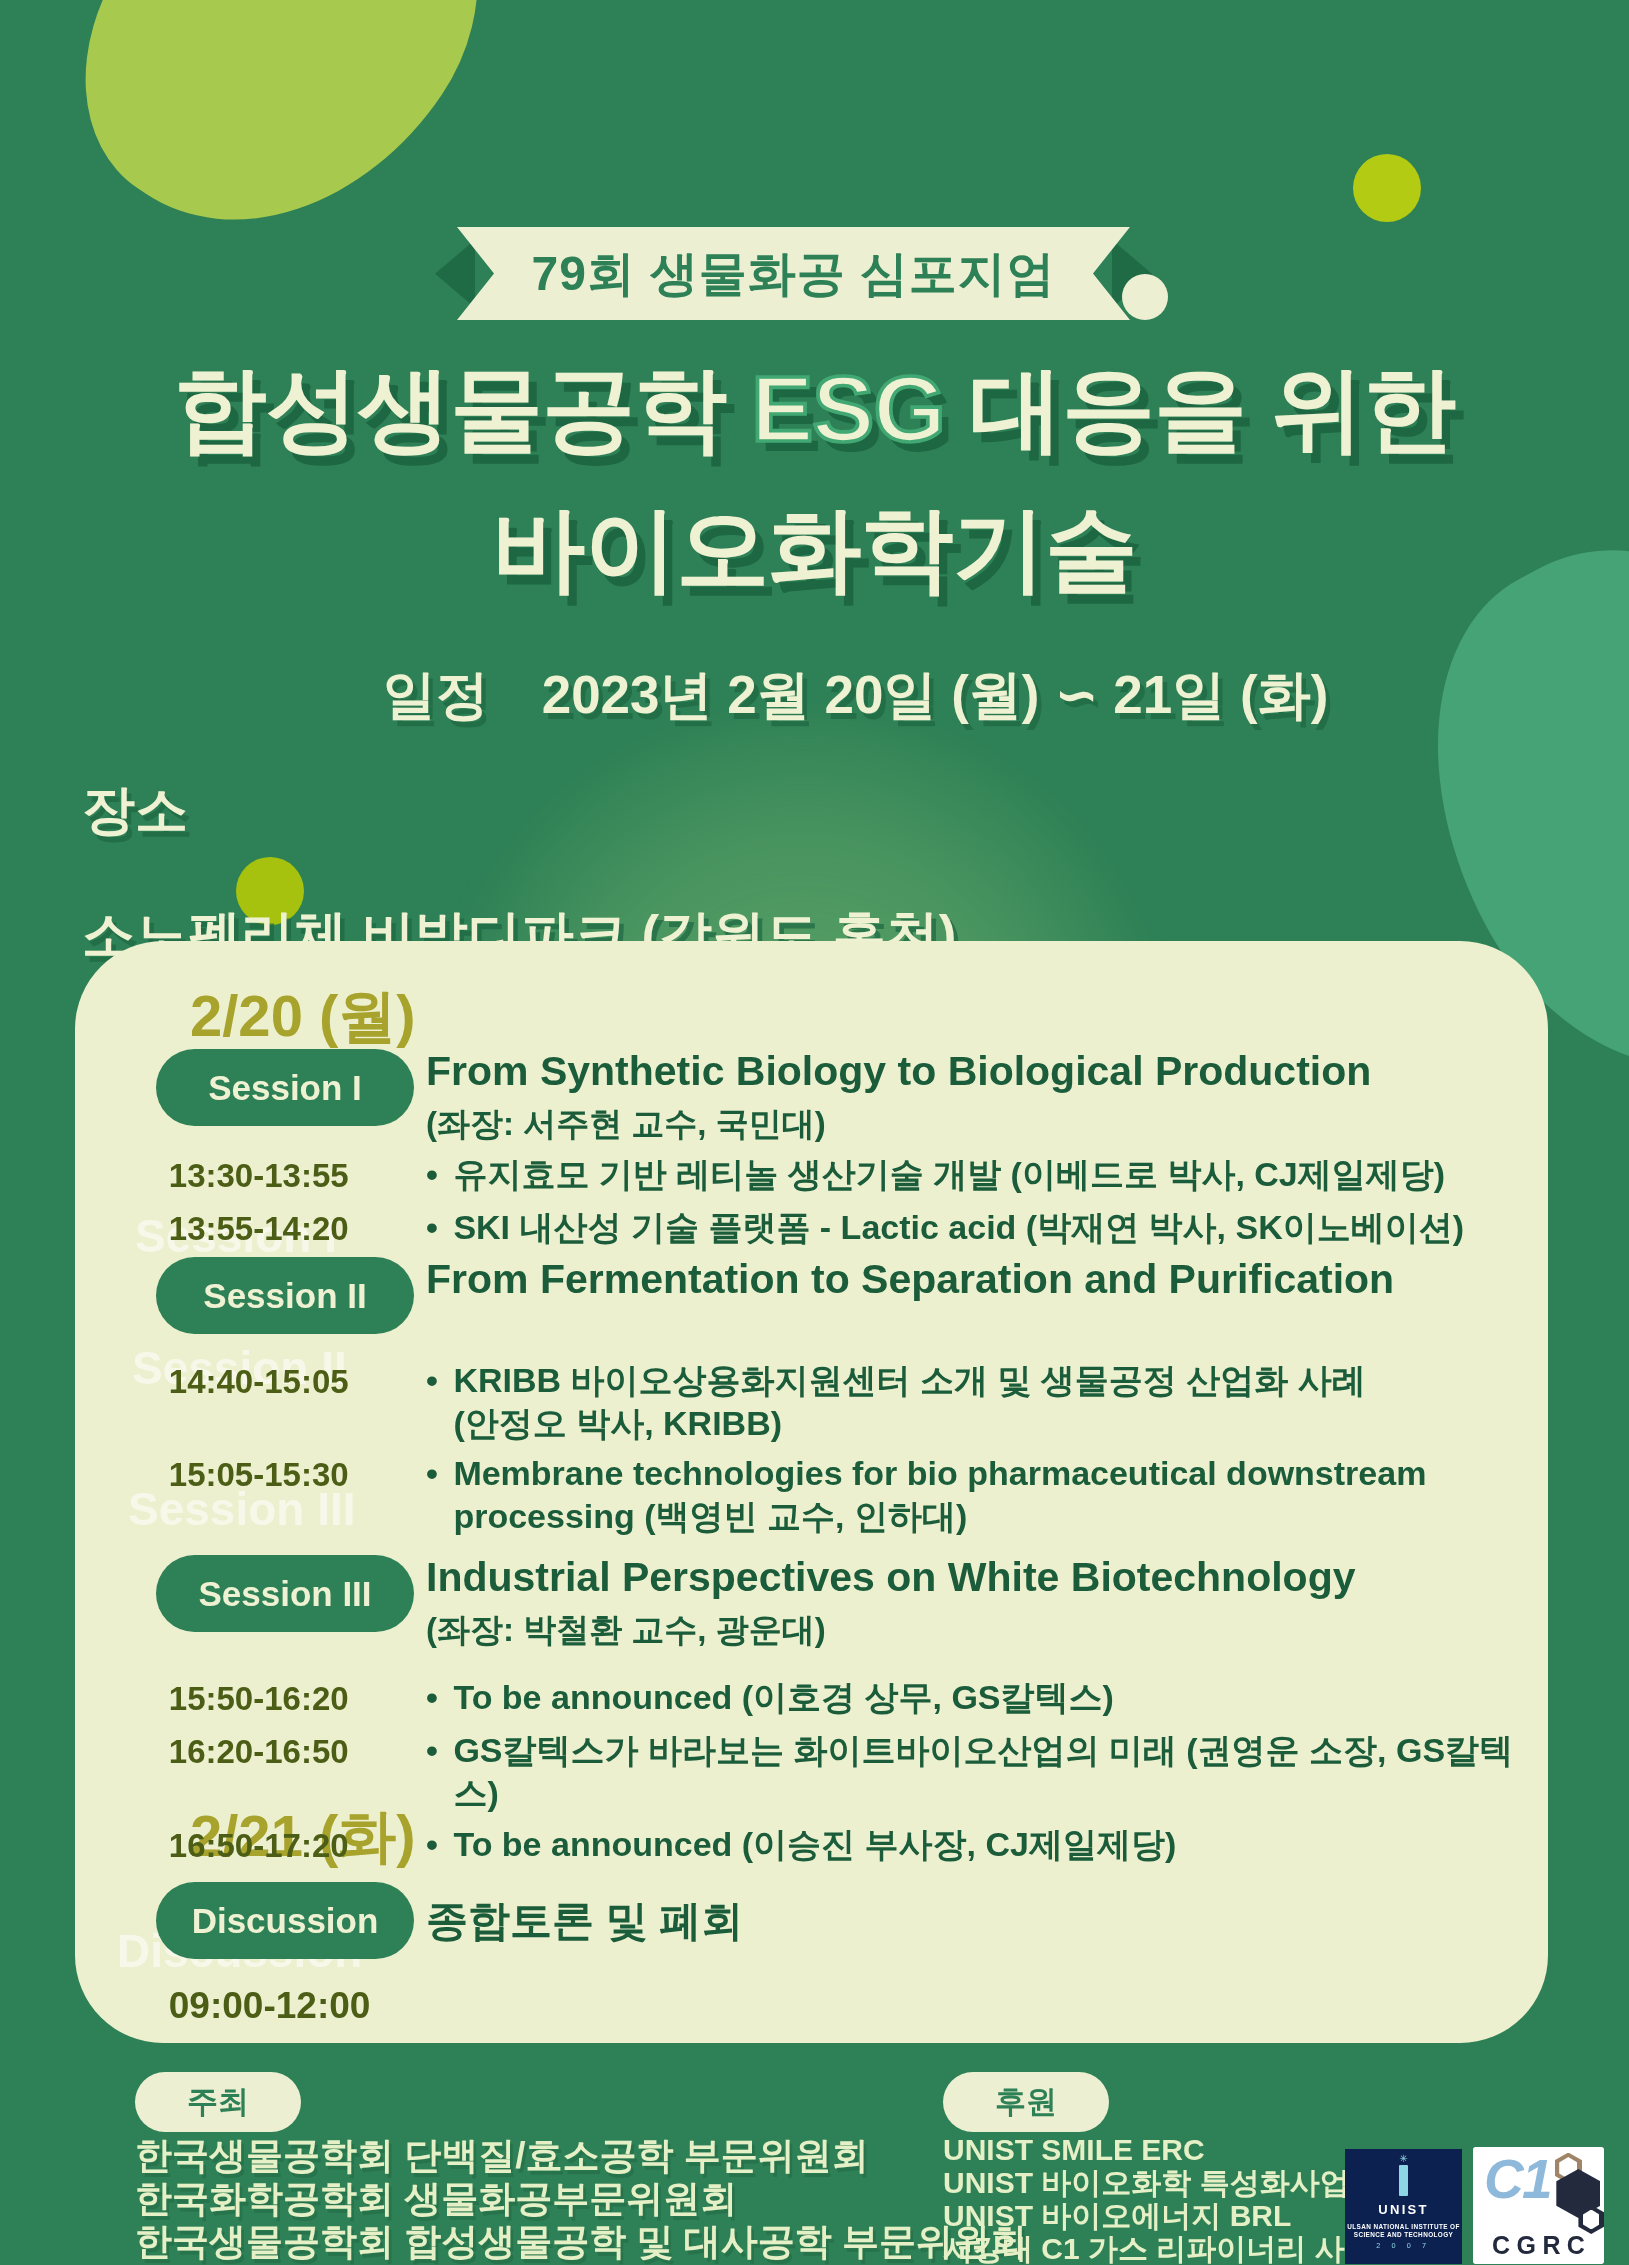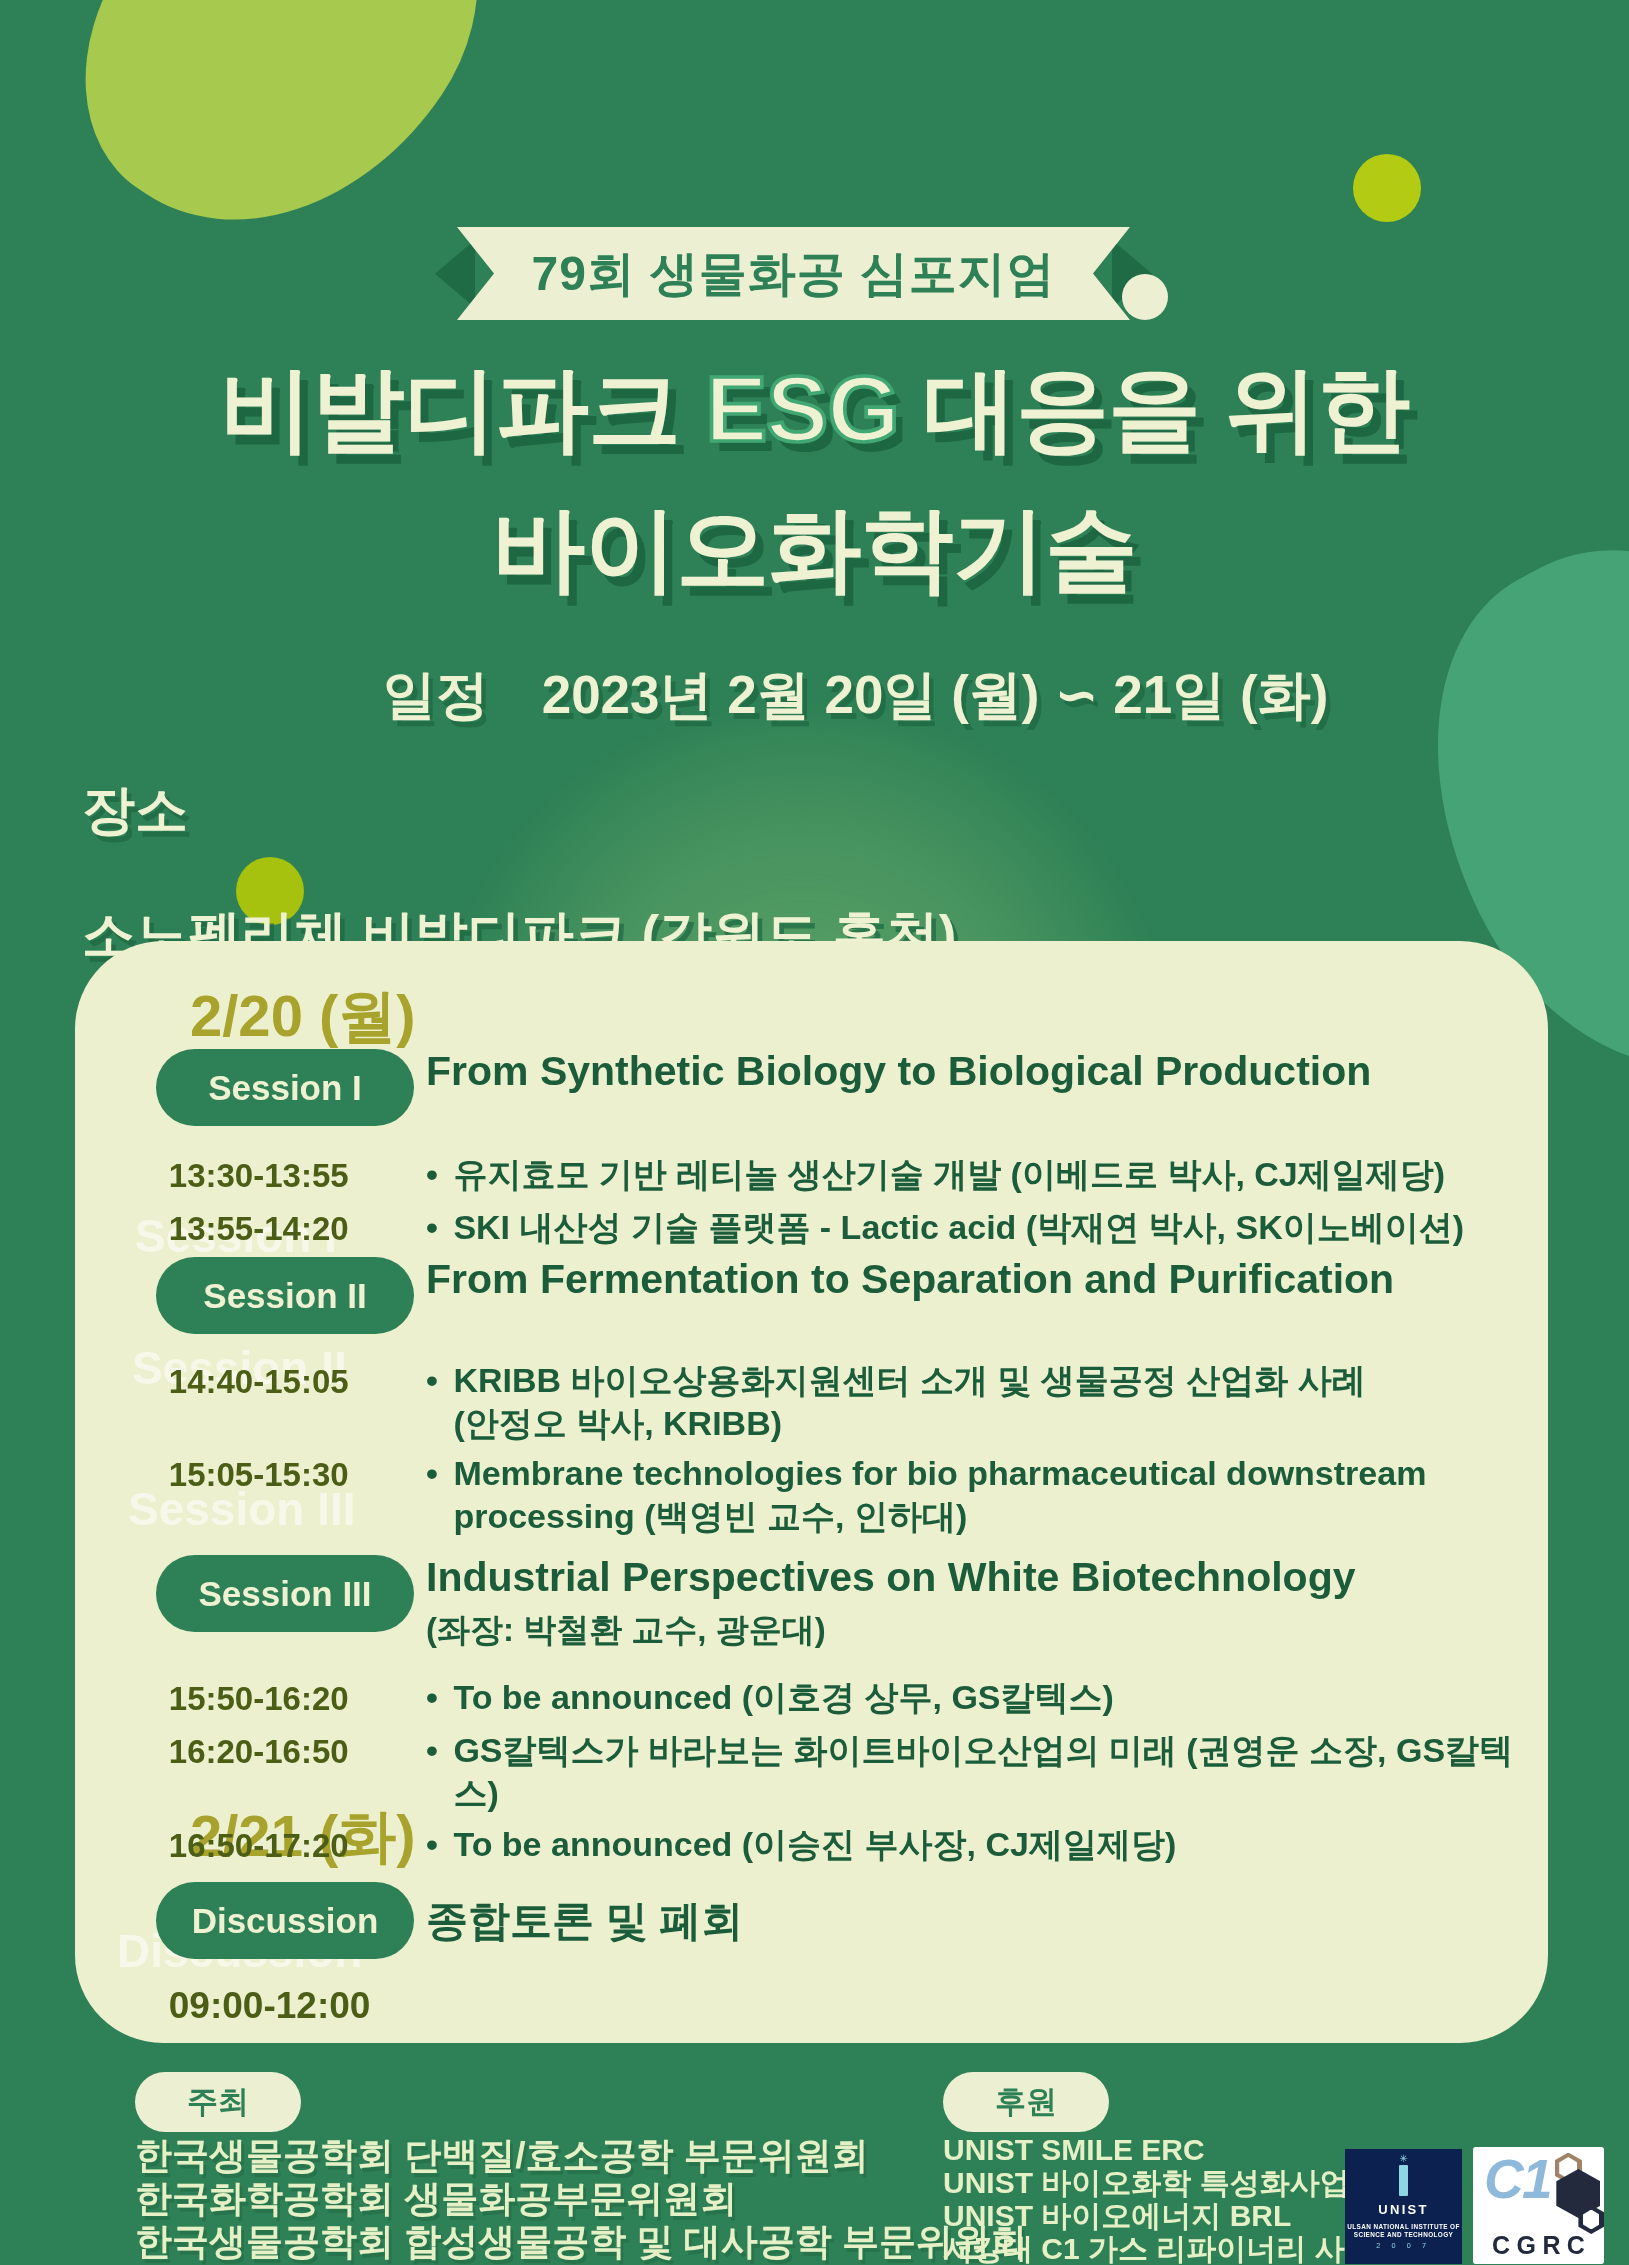--- a/index.html
+++ b/index.html
@@ -96,21 +96,21 @@
   <div class="dot-left"></div>
 
   <div class="ribbon">
     <div class="fold l"></div>
     <div class="fold r"></div>
     <div class="curl"></div>
     <div class="band">79회 생물화공 심포지엄</div>
   </div>
 
   <div class="title">
-    <div><span>비발디파크 </span><span class="esg">ESG</span><span> 대응을 위한</span></div>
+    <div><span>합성생물공학 </span><span class="esg">ESG</span><span> 대응을 위한</span></div>
     <div>바이오화학기술</div>
   </div>
 
   <div class="info-row r1">
     <span>일정</span>
     <span>2023년 2월 20일 (월) ∽ 21일 (화)</span>
   </div>
   <div class="info-row r2">
     <span>장소</span>
     <span>소노펠리체 비발디파크 (강원도 홍천)</span>
@@ -121,20 +121,21 @@
 
     <div class="ghost" style="left:60px;top:268px;">Session I</div>
     <div class="ghost" style="left:57px;top:400px;">Session II</div>
     <div class="ghost" style="left:53px;top:541px;">Session III</div>
     <div class="ghost" style="left:42px;top:983px;">Discussion</div>
 
     <div class="sess" style="top:108px;">
       <div class="pill">Session I</div>
       <div>
         <div class="s-title">From Synthetic Biology to Biological Production</div>
+        <div class="s-chair">(좌장: 서주현 교수, 국민대)</div>
       </div>
     </div>
     <div class="items" style="top:212px;">
       <div class="time">13:30-13:55</div>
       <div class="itext">
         <div class="l">
             <span class="b">•</span>
             <span>유지효모 기반 레티놀 생산기술 개발 (이베드로 박사, CJ제일제당)</span>
           </div>
       </div>

